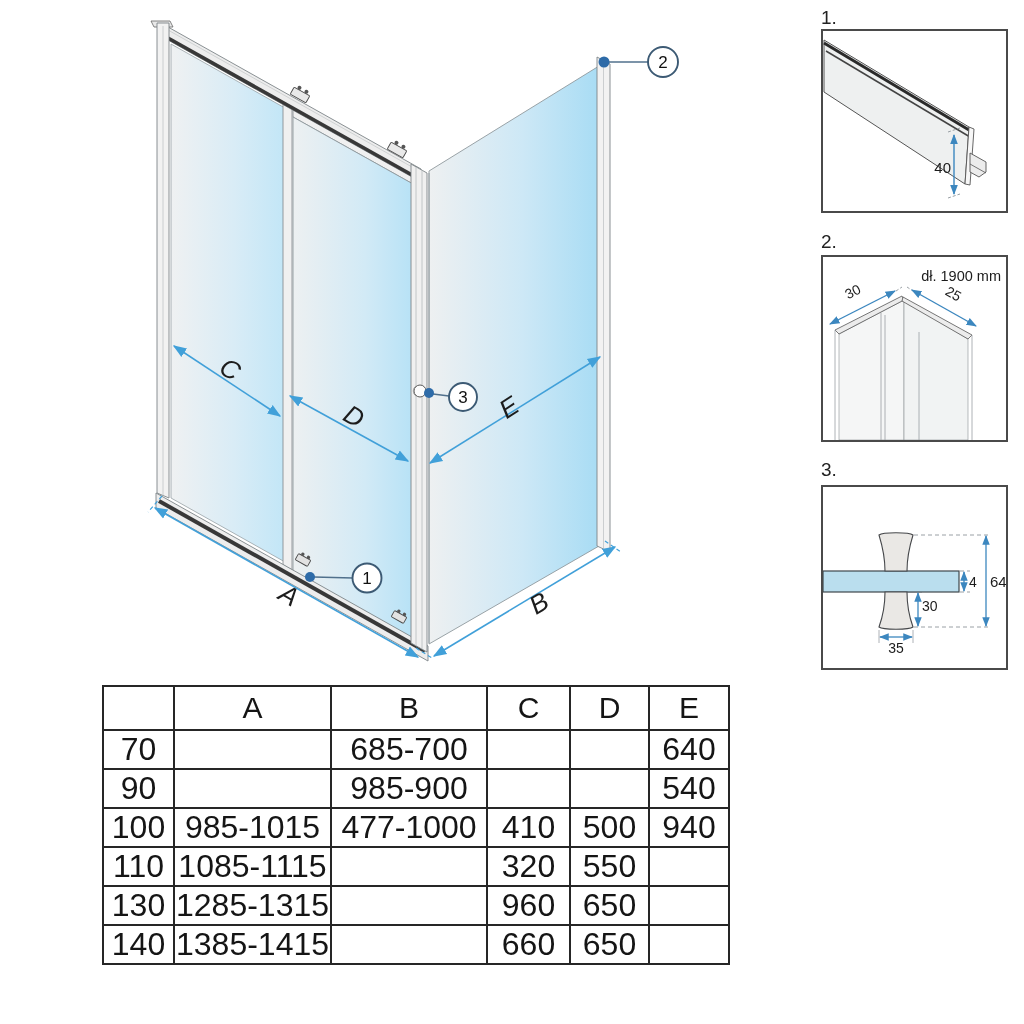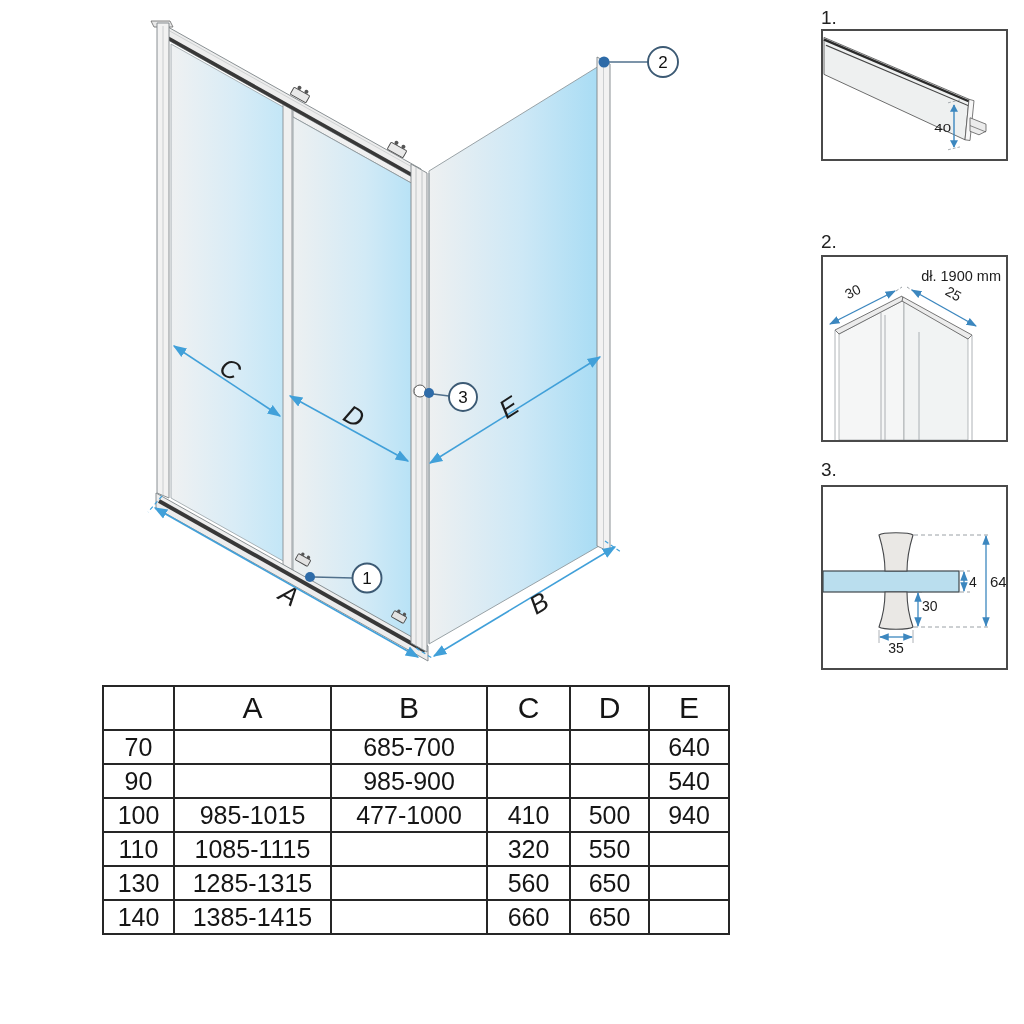--- a/index.html
+++ b/index.html
@@ -8,21 +8,21 @@
   .abs{position:absolute;}
   .detail-label{position:absolute;left:821px;font-size:19px;color:#222;font-weight:400;}
   .detail-box{position:absolute;left:821px;width:187px;border:2px solid #4a4a4a;background:#fff;box-sizing:border-box;}
   .detail-box svg{display:block;width:100%;height:100%;}
   
   table.spec{position:absolute;left:102px;top:685px;width:626px;border-collapse:collapse;table-layout:fixed;
              border:2px solid #262626;color:#151515;}
   table.spec th,table.spec td{border:2px solid #262626;text-align:center;vertical-align:middle;
              font-weight:400;padding:0;overflow:hidden;white-space:nowrap;}
   table.spec th{height:42px;font-size:30px;}
-  table.spec td{height:32px;font-size:25px;}
+  table.spec td{height:32px;font-size:32px;}
   text{font-family:"Liberation Sans",sans-serif;}
   .dimletter{font-style:italic;font-size:26px;fill:#1c1c1c;}
   .callout-num{font-size:17px;fill:#111;}
   .ddim{font-size:14px;fill:#1c1c1c;}
 </style>
 </head>
 <body>
 
 <div id="canvas">
 
@@ -153,21 +153,21 @@
     </g>
     <g>
       <line x1="433" y1="394" x2="449" y2="396" stroke="#50708c" stroke-width="1.6"></line>
       <circle cx="429" cy="393" r="5" fill="#2e6ba8"></circle>
       <circle cx="463" cy="397" r="14" fill="#fff" stroke="#3c5a74" stroke-width="1.9"></circle>
       <text class="callout-num" x="463" y="403" text-anchor="middle">3</text>
     </g>
   </svg>
 
   <div class="detail-label" style="top:7px">1.</div>
-  <div class="detail-box" style="top:29px;height:132px">
+  <div class="detail-box" style="top:29px;height:184px">
     <svg viewBox="0 0 183 180" preserveAspectRatio="none">
       <polygon points="1,9 146,96 142,153 1,61" fill="#eef0f0" stroke="#555" stroke-width="1"></polygon>
       <line x1="1" y1="12" x2="146" y2="99" stroke="#2a2a2a" stroke-width="3"></line>
       <line x1="3" y1="20" x2="147" y2="106" stroke="#444" stroke-width="1.5"></line>
       <polygon points="146,96 151,98 147,154 142,153" fill="#f7f7f7" stroke="#555" stroke-width="0.9"></polygon>
       <path d="M147,122 l16,9 v10 l-7,5 l-9,-5 z" fill="#ececec" stroke="#555" stroke-width="0.9"></path>
       <line x1="147" y1="133" x2="163" y2="142" stroke="#555" stroke-width="0.8"></line>
       <g stroke="#9aa0a5" stroke-width="1" stroke-dasharray="3 2">
         <line x1="125" y1="101" x2="137" y2="97"></line>
         <line x1="125" y1="167" x2="137" y2="163"></line>
@@ -289,21 +289,21 @@
         <td>1085-1115</td>
         <td></td>
         <td>320</td>
         <td>550</td>
         <td></td>
       </tr>
       <tr>
         <td>130</td>
         <td>1285-1315</td>
         <td></td>
-        <td>560</td>
+        <td>960</td>
         <td>650</td>
         <td></td>
       </tr>
       <tr>
         <td>140</td>
         <td>1385-1415</td>
         <td></td>
         <td>660</td>
         <td>650</td>
         <td></td>

